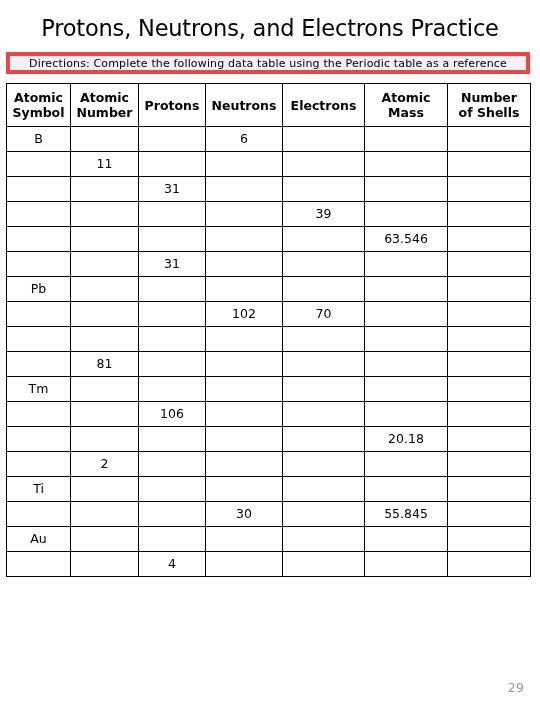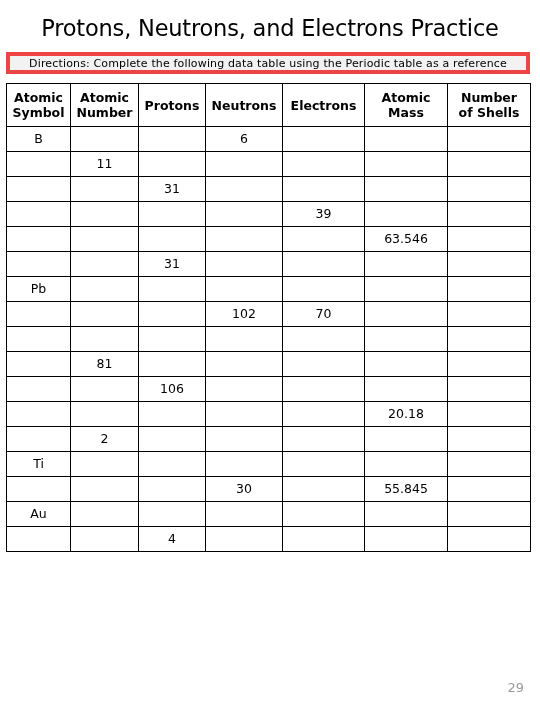--- a/index.html
+++ b/index.html
@@ -250,20 +250,29 @@
         <tr>
           <td></td>
           <td>81</td>
           <td></td>
           <td></td>
           <td></td>
           <td></td>
           <td></td>
         </tr>
         <tr>
+          <td>Tm</td>
+          <td></td>
+          <td></td>
+          <td></td>
+          <td></td>
+          <td></td>
+          <td></td>
+        </tr>
+        <tr>
           <td></td>
           <td></td>
           <td>106</td>
           <td></td>
           <td></td>
           <td></td>
           <td></td>
         </tr>
         <tr>
           <td></td>

